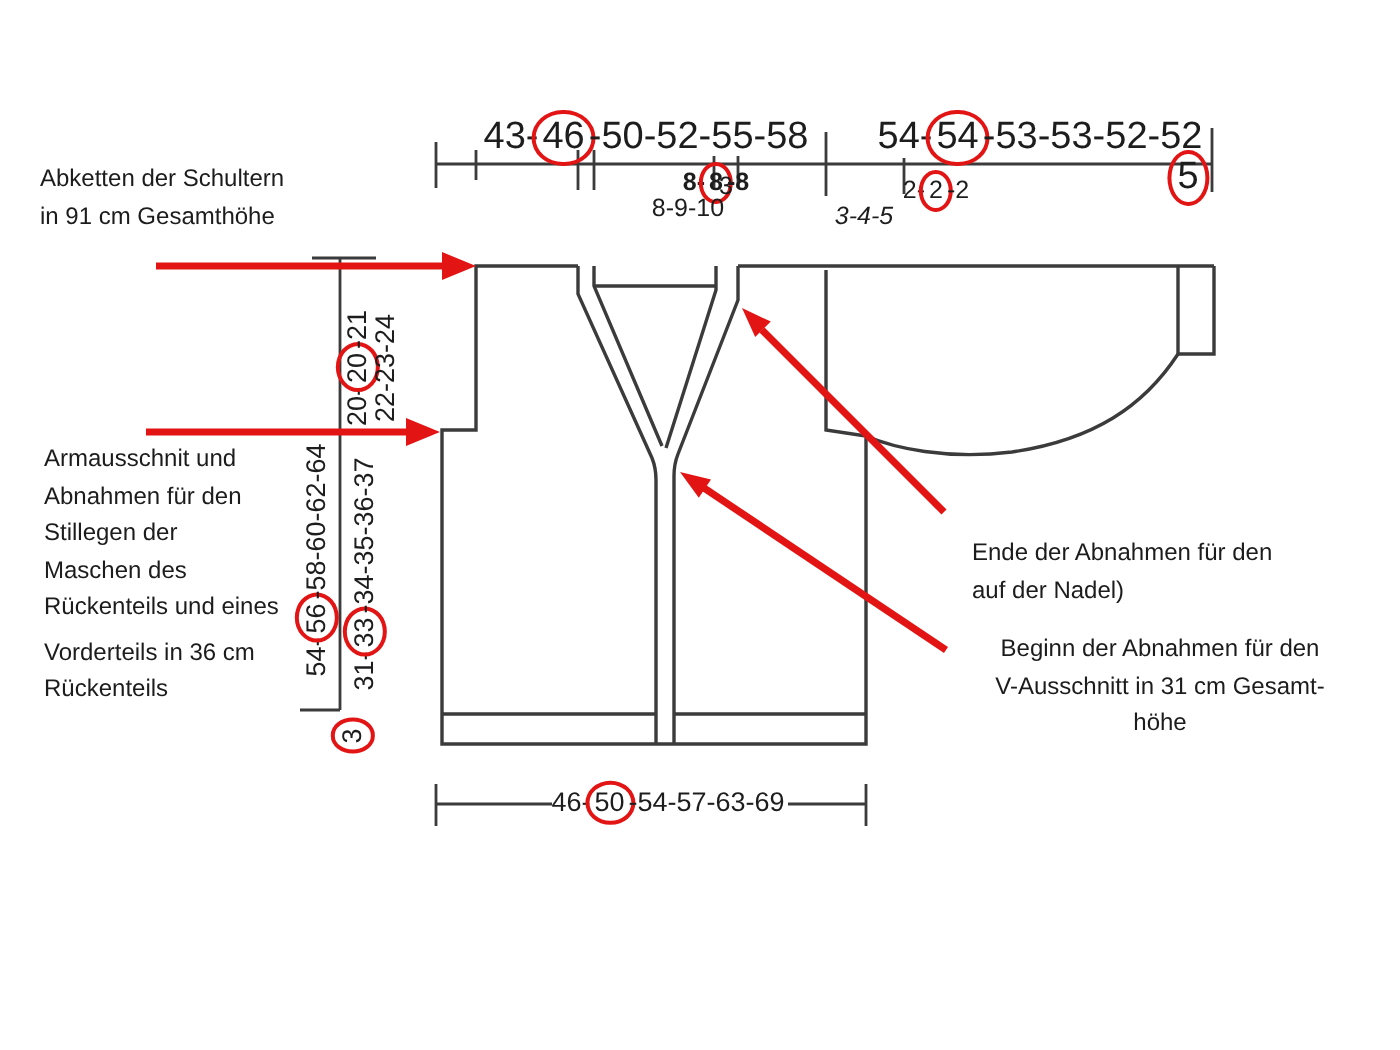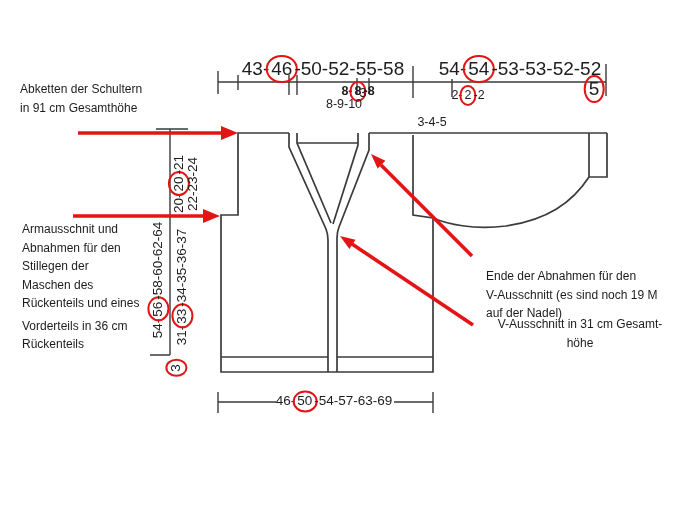--- a/index.html
+++ b/index.html
@@ -71,44 +71,44 @@
     <div>Abnahmen für den</div>
     <div>Stillegen der</div>
     <div>Maschen des</div>
     <div>Rückenteils und eines</div>
     <div class="gap">Vorderteils in 36 cm</div>
     <div>Rückenteils</div>
   </div>
 
   <div class="abs note" style="left:486px;top:239px;margin-top:28px;">
     <div>Ende der Abnahmen für den</div>
-    <div>V-Ausschnitt (es sind noch 19 M</div>
     <div>auf der Nadel)</div>
   </div>
 
   <div class="abs note center-text" style="left:487px;top:315px;width:186px;">
+    <div>Beginn der Abnahmen für den</div>
     <div>V-Ausschnitt  in 31 cm Gesamt-</div>
     <div>höhe</div>
   </div>
 
   <div class="abs dim ctr" style="left:323px;top:69px;">
     <span>43-</span><span class="circ">46</span><span>-50-52-55-58</span>
   </div>
 
   <div class="abs dim small ctr" style="left:358px;top:91px;font-weight:bold;">
     <span>8-</span><span class="circ">8</span><span>-8</span>
   </div>
   <div class="abs dim small ctr" style="left:344px;top:104px;">8-9-10</div>
 
   <div class="abs dim small ctr" style="left:363px;top:93px;">3</div>
 
   <div class="abs dim small ctr" style="left:432px;top:95px;margin-left:36px;">
     <span>2-</span><span class="circ">2</span><span>-2</span>
   </div>
-  <div class="abs dim small ctr" style="left:432px;top:122px;">3-4-5</div>
+  <div class="abs dim small ctr" style="left:432px;top:108px;font-style:italic;">3-4-5</div>
 
   <div class="abs dim ctr" style="left:520px;top:69px;">
     <span>54-</span><span class="circ">54</span><span>-53-53-52-52</span>
   </div>
 
   <div class="abs dim ctr" style="left:594px;top:89px;">
     <span class="circ">5</span>
   </div>
 
   <div class="abs dim big ctr" style="left:334px;top:401px;">

